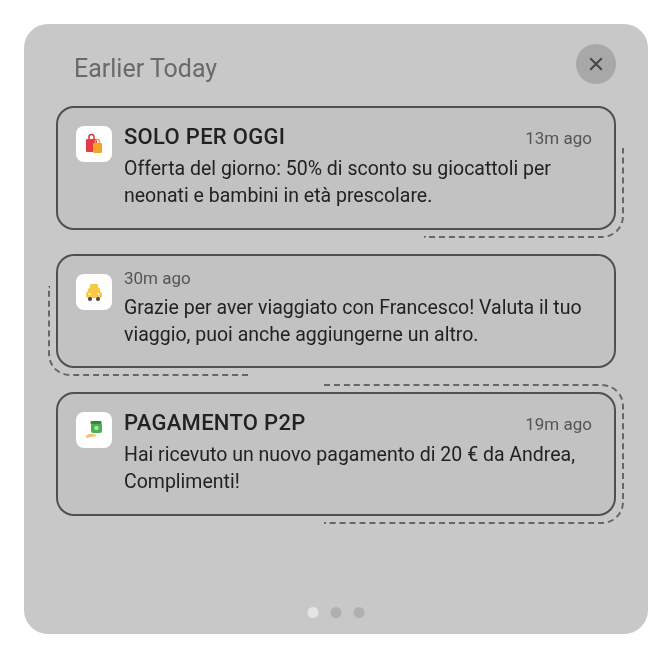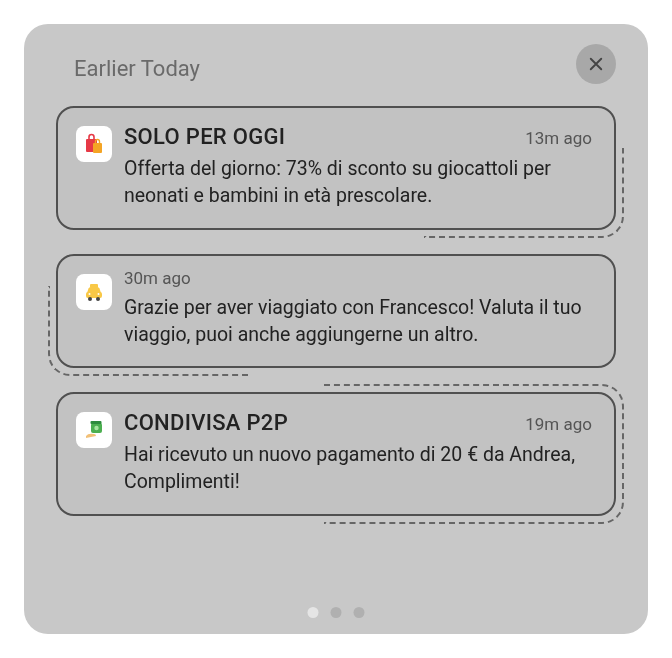--- a/index.html
+++ b/index.html
@@ -20,21 +20,21 @@
     padding: 28px 32px 26px 32px;
     position: relative;
   }
   .header {
     display: flex;
     align-items: center;
     justify-content: space-between;
     margin-bottom: 22px;
   }
   .header-title {
-    font-size: 22px;
+    font-size: 25px;
     color: #6a6a6a;
     font-weight: 400;
     padding-left: 18px;
   }
   .close-btn {
     width: 40px;
     height: 40px;
     border-radius: 50%;
     background: #a8a8a8;
     display: flex;
@@ -167,21 +167,21 @@
             <path d="M7 7 V5 a2.5 2.5 0 0 1 5 0 V7" stroke="#e63946" stroke-width="1.6" fill="none"></path>
             <rect x="11" y="11" width="9" height="10" rx="1" fill="#f4a425"></rect>
             <path d="M13.5 11 V9.5 a2 2 0 0 1 4 0 V11" stroke="#f4a425" stroke-width="1.4" fill="none"></path>
           </svg>
         </div>
         <div class="notif-body">
           <div class="notif-top">
             <div class="notif-title">SOLO PER OGGI</div>
             <div class="notif-time">13m ago</div>
           </div>
-          <div class="notif-msg">Offerta del giorno: 73% di sconto su giocattoli per neonati e bambini in età prescolare.</div>
+          <div class="notif-msg">Offerta del giorno: 50% di sconto su giocattoli per neonati e bambini in età prescolare.</div>
         </div>
       </div>
     </div>
 
     <div class="notif-wrap">
       <div class="dashed-under dashed-2"></div>
       <div class="notif">
         <div class="icon-box">
           <svg viewBox="0 0 24 24">
             <rect x="8" y="4" width="8" height="4" rx="1" fill="#f9c846"></rect>
@@ -208,21 +208,21 @@
         <div class="icon-box">
           <svg viewBox="0 0 24 24">
             <path d="M4 18 Q6 15 12 16 Q14 16 14 18 L4 20 Z" fill="#f2c078"></path>
             <rect x="9" y="5" width="11" height="10" rx="2" fill="#4caf50"></rect>
             <circle cx="14.5" cy="10" r="2.2" fill="#a7e4a0"></circle>
             <rect x="8.5" y="3" width="11" height="3" rx="1" fill="#2e8b3d"></rect>
           </svg>
         </div>
         <div class="notif-body">
           <div class="notif-top">
-            <div class="notif-title">CONDIVISA P2P</div>
+            <div class="notif-title">PAGAMENTO P2P</div>
             <div class="notif-time">19m ago</div>
           </div>
           <div class="notif-msg">Hai ricevuto un nuovo pagamento di 20 € da Andrea, Complimenti!</div>
         </div>
       </div>
     </div>
 
   </div>
 
   <div class="dots">

